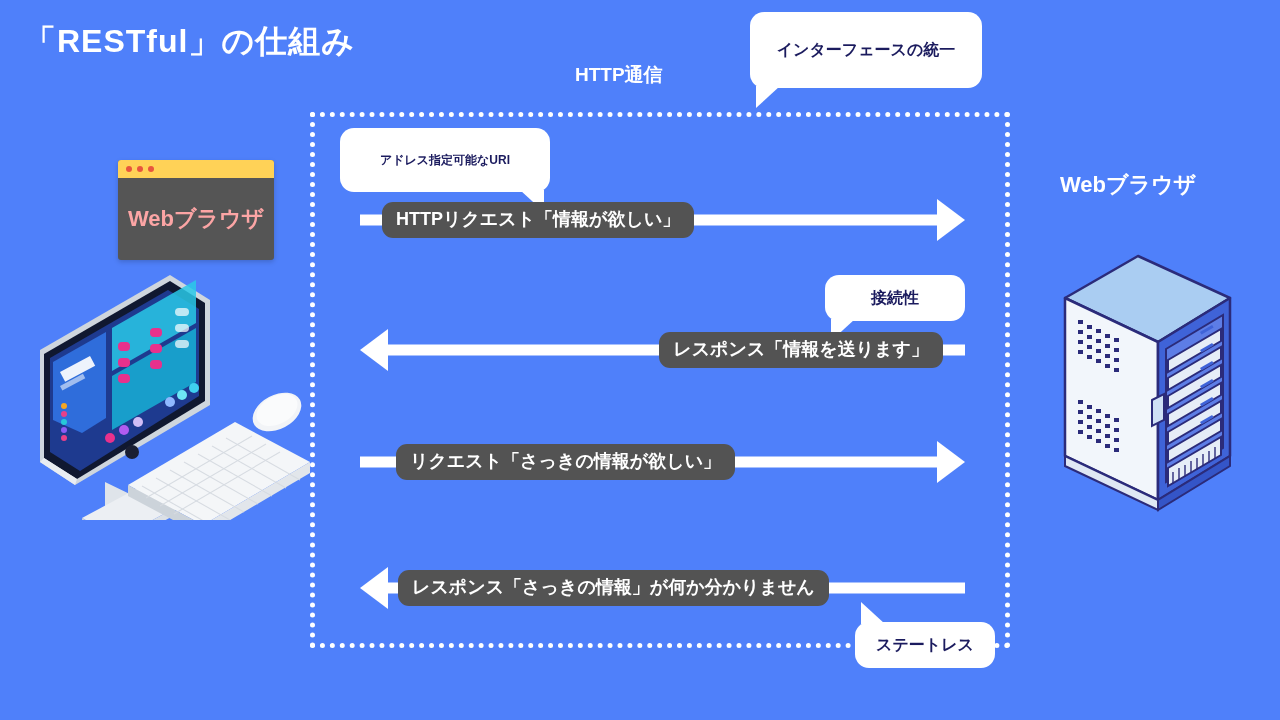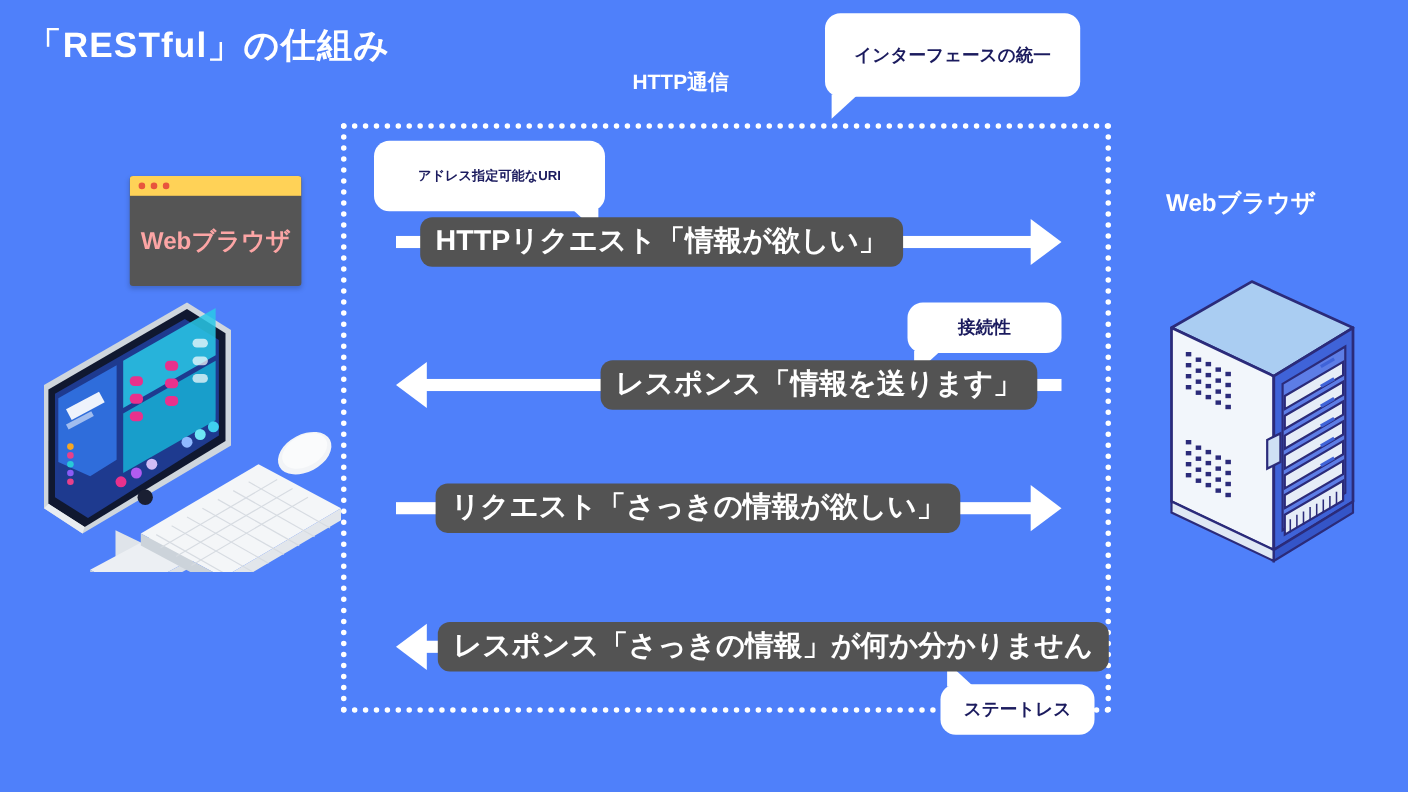--- a/index.html
+++ b/index.html
@@ -148,21 +148,21 @@
     border-top: 21px solid transparent;
     border-bottom: 21px solid transparent;
     border-right: 28px solid #ffffff;
   }
   .msg-chip {
     position: absolute;
     top: 50%;
     transform: translateY(-50%);
     background: #535353;
     color: #ffffff;
-    font-size: 26px;
+    font-size: 18px;
     font-weight: bold;
     border-radius: 11px;
     padding: 7px 14px 9px 14px;
     white-space: nowrap;
     line-height: 1.12;
   }
 
   
   #row-request-1  { left: 360px; top: 198px; width: 605px; }
   #row-response-1 { left: 360px; top: 328px; width: 605px; }

